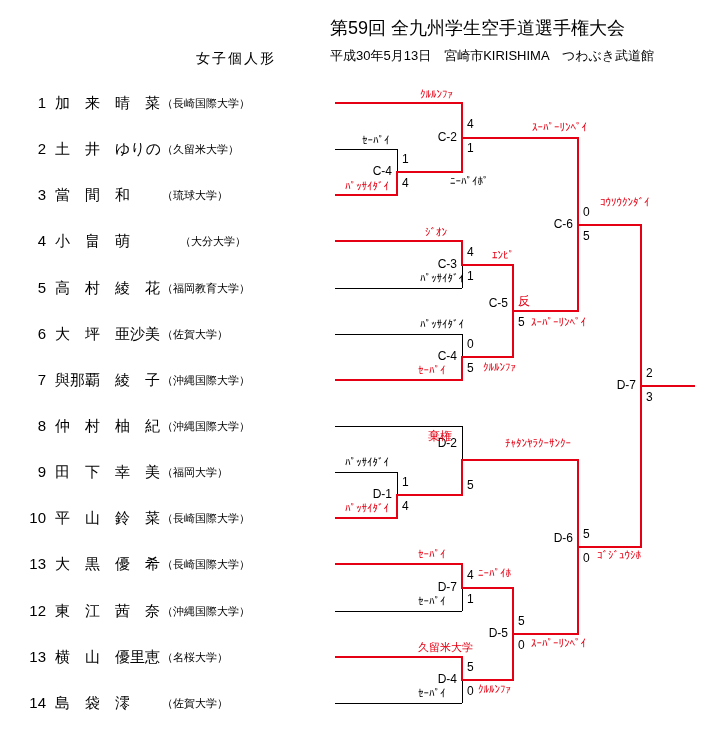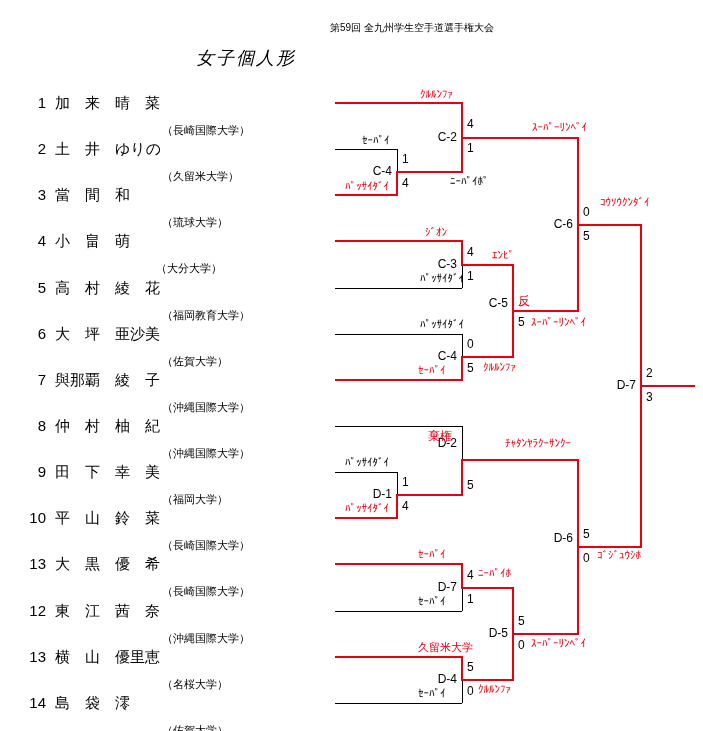--- a/index.html
+++ b/index.html
@@ -1,58 +1,59 @@
 <!DOCTYPE html>
 <html lang="ja" style="--win: #e60013;"><head>
 <meta charset="utf-8">
 <style>
   :root{ --win:#e60013; }
   html,body{margin:0;padding:0;background:#fff;}
   .canvas{position:relative;width:703px;height:731px;background:#fff;color:#000;
           font-family:"Liberation Sans","DejaVu Sans",sans-serif;overflow:hidden;}
   .abs{position:absolute;}
-  .t-title{font-size:10px;line-height:16px;white-space:pre;}
-  .t-event{font-size:18px;line-height:24px;letter-spacing:2px;font-style:italic;}
+  .t-title{font-size:18px;line-height:16px;white-space:pre;}
+  .t-event{font-size:14px;line-height:24px;letter-spacing:2px;}
   .t-date{font-size:13px;line-height:16px;white-space:pre;}
   .seed{width:28px;text-align:right;font-size:15px;line-height:18px;}
   .name{font-size:15px;line-height:18px;white-space:pre;}
-  .univ{font-size:11px;line-height:18px;white-space:pre;margin-top:27px;}
+  .univ{font-size:11px;line-height:18px;white-space:pre;}
   .hl{height:1px;background:#000;}
   .vl{width:1px;background:#000;}
   .hlr{height:2px;background:var(--win);}
   .vlr{width:2px;background:var(--win);}
   .mlabel{font-size:12px;line-height:14px;width:34px;text-align:right;}
   .score{font-size:12px;line-height:14px;}
   .kata{font-size:11px;line-height:12px;white-space:pre;}
   .kanji-note{font-size:12px;line-height:13px;}
   .red{color:var(--win);}
 </style>
 </head>
 <body>
 
 <div class="canvas">
 
   <div class="abs t-title" style="left:330px;top:20px">第59回 全九州学生空手道選手権大会</div>
   <div class="abs t-event" style="left:196px;top:46px">女子個人形</div>
+  <div class="abs t-date" style="left:330px;top:48px">平成30年5月13日　宮崎市KIRISHIMA　つわぶき武道館</div>
 
   <div class="abs seed" style="left:18px;top:94px">1</div>
   <div class="abs name" style="left:55px;top:94px">加　来　晴　菜</div>
   <div class="abs univ" style="left:162px;top:94px">（長崎国際大学）</div>
 
   <div class="abs seed" style="left:18px;top:140px">2</div>
   <div class="abs name" style="left:55px;top:140px">土　井　ゆりの</div>
   <div class="abs univ" style="left:162px;top:140px">（久留米大学）</div>
 
   <div class="abs seed" style="left:18px;top:186px">3</div>
   <div class="abs name" style="left:55px;top:186px">當　間　和</div>
   <div class="abs univ" style="left:162px;top:186px">（琉球大学）</div>
 
   <div class="abs seed" style="left:18px;top:232px">4</div>
   <div class="abs name" style="left:55px;top:232px">小　畠　萌</div>
-  <div class="abs univ" style="left:156px;top:232px">（大分大学）</div>
+  <div class="abs univ" style="left:180px;top:232px">（大分大学）</div>
 
   <div class="abs seed" style="left:18px;top:279px">5</div>
   <div class="abs name" style="left:55px;top:279px">高　村　綾　花</div>
   <div class="abs univ" style="left:162px;top:279px">（福岡教育大学）</div>
 
   <div class="abs seed" style="left:18px;top:325px">6</div>
   <div class="abs name" style="left:55px;top:325px">大　坪　亜沙美</div>
   <div class="abs univ" style="left:162px;top:325px">（佐賀大学）</div>
 
   <div class="abs seed" style="left:18px;top:371px">7</div>

